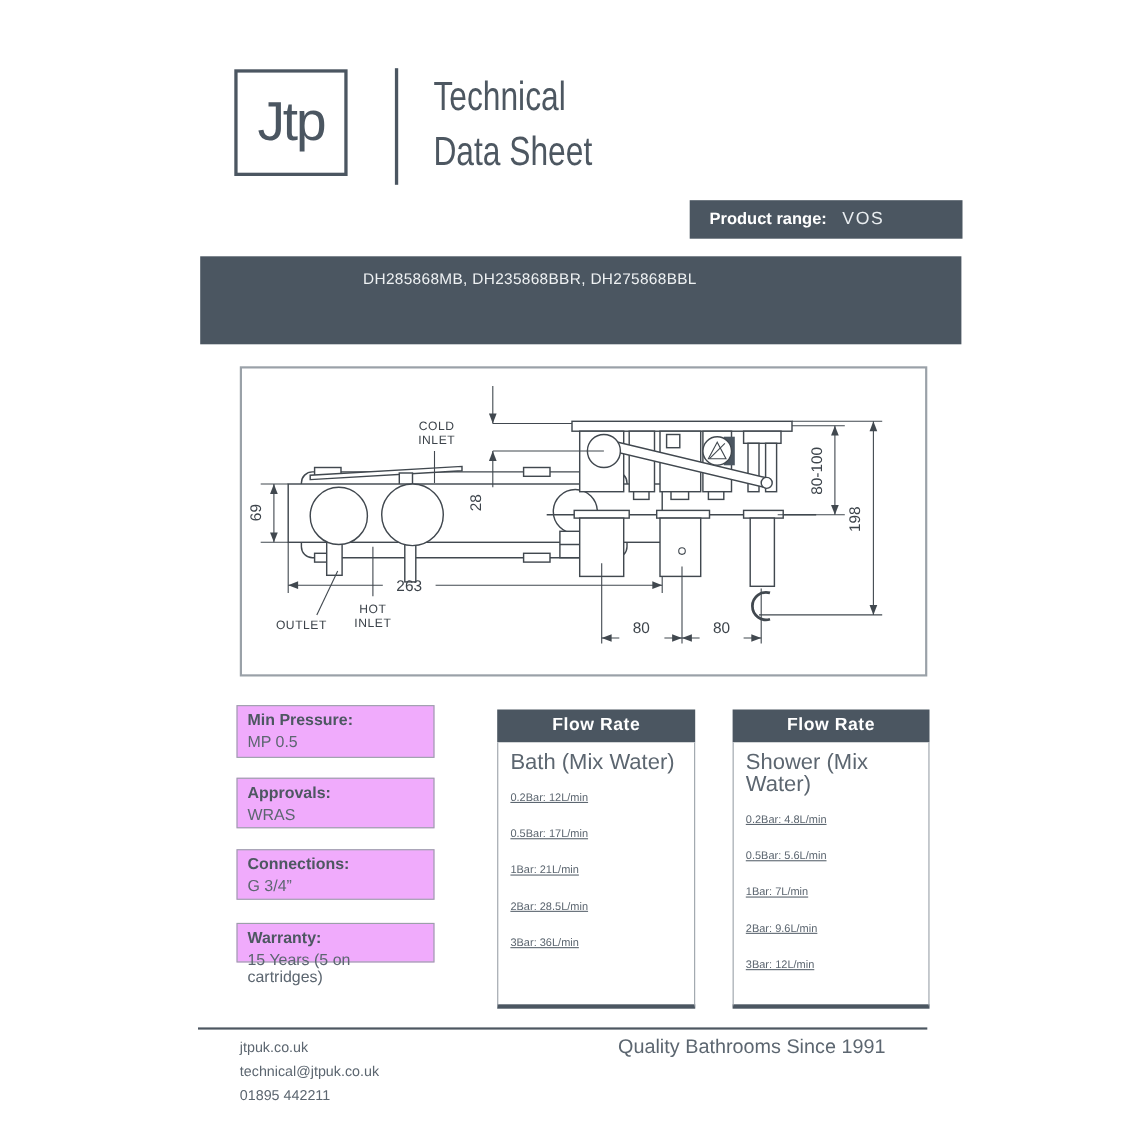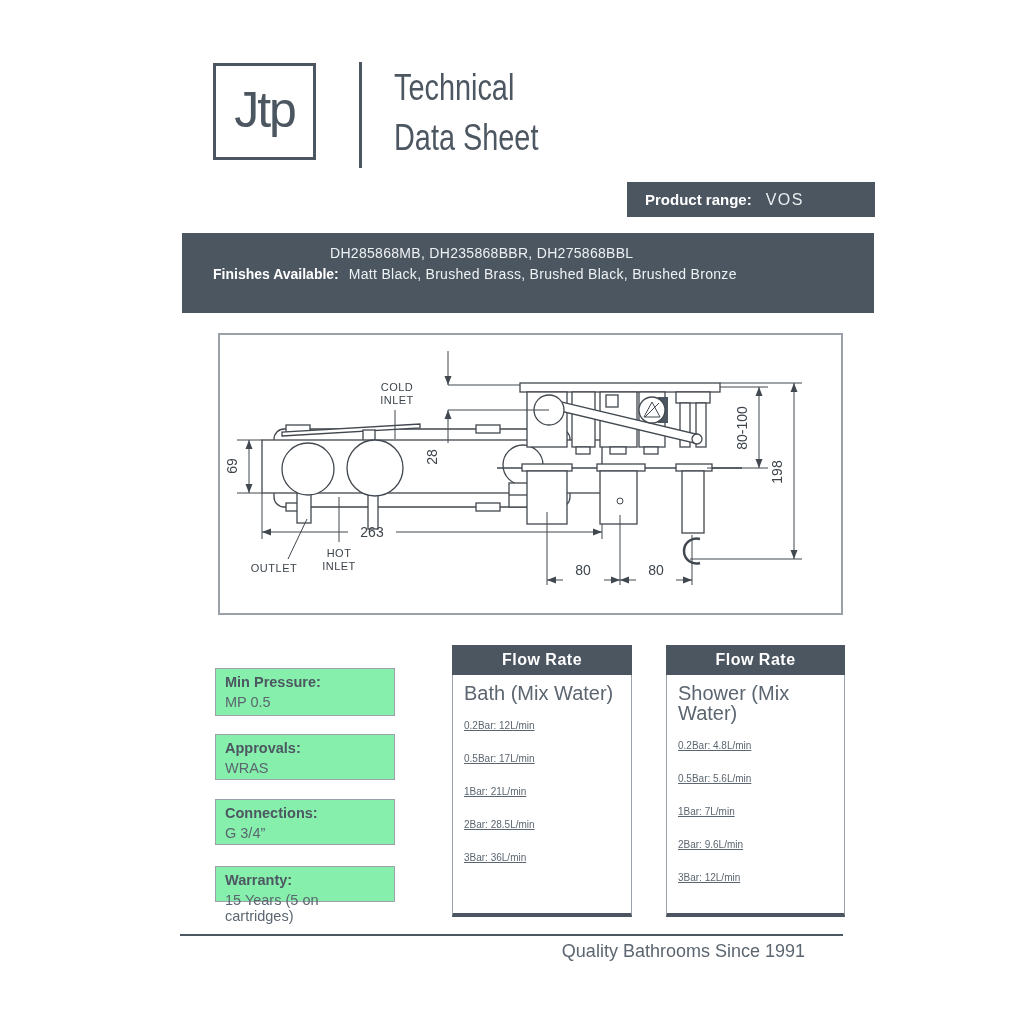--- a/index.html
+++ b/index.html
@@ -34,21 +34,21 @@
   .drawing-panel svg{display:block;width:100%;height:100%;}
   .ln{stroke:#41484f;stroke-width:1.3;fill:none;}
   .shape{stroke:#41484f;stroke-width:1.3;fill:#ffffff;}
   .thin{stroke:#41484f;stroke-width:1;fill:none;}
   .arr{fill:#41484f;stroke:none;}
   .dim{font-family:"Liberation Sans",sans-serif;font-size:14px;fill:#3d444b;}
   .lbl{font-family:"Liberation Sans",sans-serif;font-size:11px;fill:#3d444b;letter-spacing:0.5px;}
 
   
   .spec-box{position:absolute;left:215px;width:180px;border:1.5px solid #9aa1a8;
-            box-sizing:border-box;padding:5px 9px;background:#86efac;margin-top:27px;}
+            box-sizing:border-box;padding:5px 9px;background:#f0abfc;}
   .spec-title{font-weight:bold;font-size:14.5px;color:#4d5761;margin-bottom:4px;}
   .spec-value{font-size:14.5px;color:#5c6670;}
 
   
   .flow-table{position:absolute;top:645px;}
   .ft-header{height:30px;background:#4b5661;color:#fff;font-weight:bold;font-size:16px;
              display:flex;align-items:center;justify-content:center;letter-spacing:0.5px;}
   .ft-body{border-left:1.5px solid #9aa1a8;border-right:1.5px solid #9aa1a8;
            border-bottom:4px solid #4b5661;height:242px;box-sizing:border-box;
            padding:8px 6px 0 11px;color:#5c6670;background:#fff;}
@@ -75,24 +75,20 @@
   </div>
 
   <div class="range-bar">
     <b>Product range:</b>
     <span>VOS</span>
   </div>
 
   <div class="code-bar">
     <div class="code-line indent">
       <span class="val">DH285868MB, DH235868BBR, DH275868BBL</span>
-    </div>
-    <div class="code-line">
-      <b>Finishes Available:</b>
-      <span class="val">Matt Black, Brushed Brass, Brushed Black, Brushed Bronze</span>
     </div>
   </div>
 
   <div class="drawing-panel">
     <svg viewBox="0 0 621 278">
 
       <g>
 
         <rect class="shape" x="54" y="94" width="296" height="78" rx="10"></rect>
         <rect class="shape" x="66" y="90" width="24" height="8"></rect>
@@ -249,15 +245,20 @@
       <div class="ft-sub">Shower (Mix Water)</div>
       <div class="ft-row">0.2Bar: 4.8L/min</div>
       <div class="ft-row">0.5Bar: 5.6L/min</div>
       <div class="ft-row">1Bar: 7L/min</div>
       <div class="ft-row">2Bar: 9.6L/min</div>
       <div class="ft-row">3Bar: 12L/min</div>
     </div>
   </div>
 
   <div class="footer-line"></div>
+  <div class="footer-left">
+    <div>jtpuk.co.uk</div>
+    <div>technical@jtpuk.co.uk</div>
+    <div>01895 442211</div>
+  </div>
   <div class="footer-right">Quality Bathrooms Since 1991</div>
 
 </div>
 
 </body></html>

